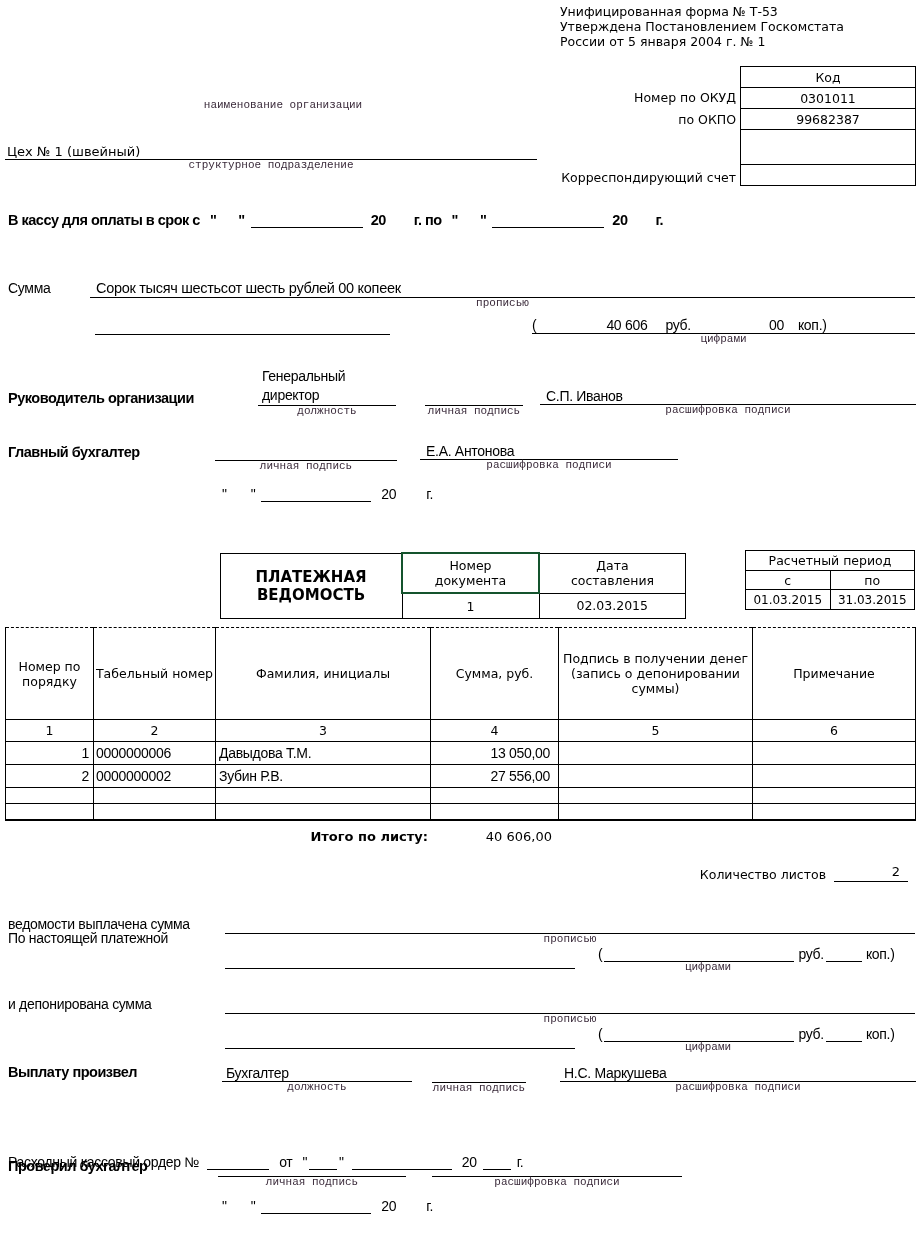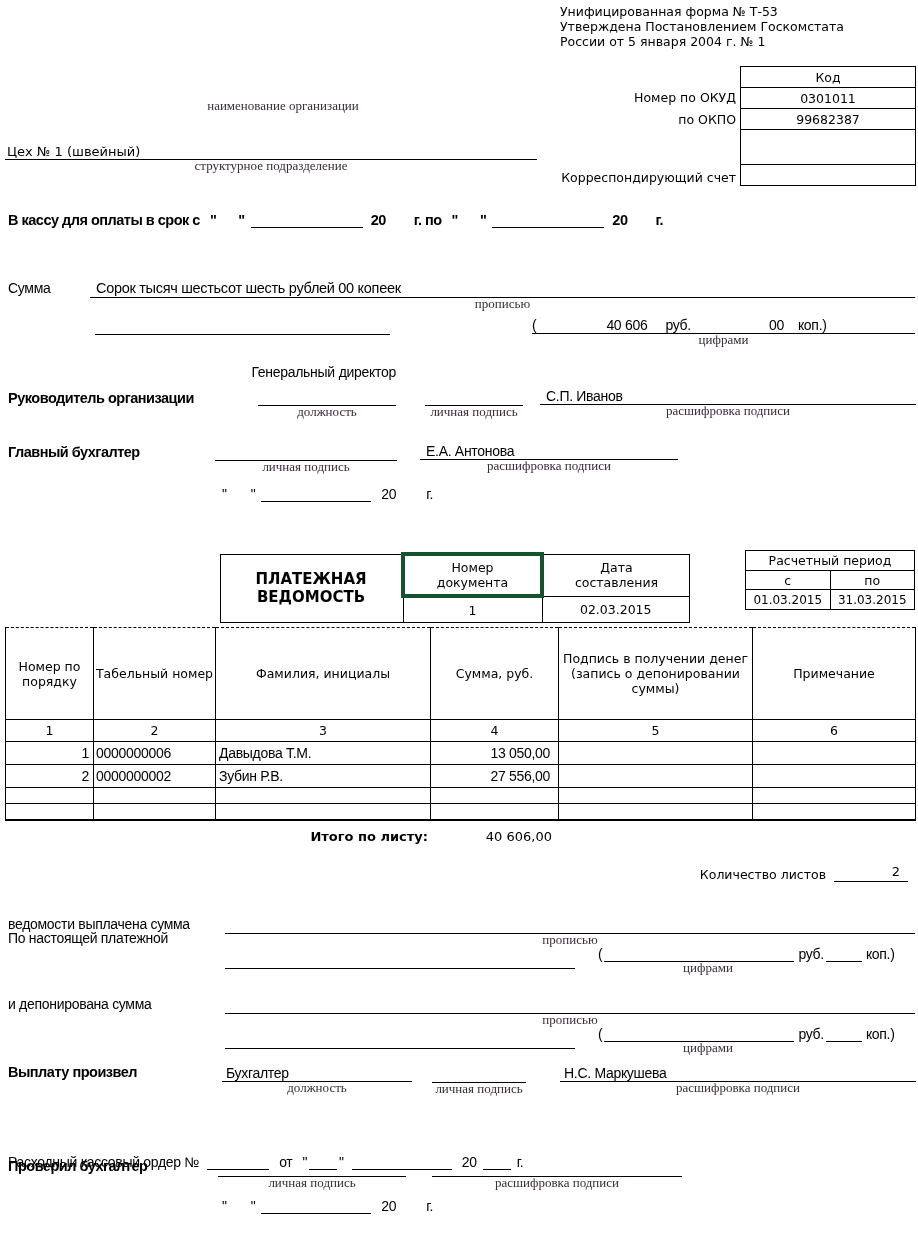--- a/index.html
+++ b/index.html
@@ -2,21 +2,21 @@
 <html><head>
 <meta charset="utf-8">
 <style>
   html,body { margin:0; padding:0; background:#fff; }
   .page { position:relative; width:918px; height:1245px; background:#fff; overflow:hidden; color:#000; }
   .abs { position:absolute; }
   .n  { font-family:"DejaVu Sans","Liberation Sans",sans-serif; font-size:12.5px; }
   .n13{ font-family:"DejaVu Sans","Liberation Sans",sans-serif; font-size:13px; }
   .c  { font-family:"Liberation Sans",sans-serif; font-size:14px; letter-spacing:-0.3px; }
   .cb { font-family:"Liberation Sans",sans-serif; font-size:14.5px; letter-spacing:-0.5px; font-weight:bold; }
-  .cap{ font-family:Liberation Serif, serif; font-size:13px; color:#3a2a3a; text-align:center; line-height:11px; }
+  .cap{ font-family:Liberation Mono, monospace; font-size:11px; color:#3a2a3a; text-align:center; line-height:11px; }
   .ul { border-bottom:1px solid #000; }
   .blank { display:inline-block; border-bottom:1px solid #000; height:13px; }
   .flexline { display:flex; align-items:flex-end; }
   .fillbox { display:flex; align-items:flex-end; border-bottom:1px solid #000; box-sizing:border-box; }
   table { border-collapse:collapse; }
   .bx td { border:1px solid #000; padding:0 2px; }
   .center { text-align:center; }
   .right { text-align:right; }
   .main-table td { border:1px solid #000; vertical-align:middle; padding:0; }
   .main-table tr.hdr td { border-top:1px dashed #000; }
@@ -95,21 +95,21 @@
       <span class="c" style="margin-left:70px;">40 606</span>
       <span class="c" style="margin-left:18px;">руб.</span>
       <span class="c" style="margin-left:78px;">00</span>
       <span class="c" style="margin-left:14px;">коп.)</span>
     </div>
     <div class="cap">цифрами</div>
   </div>
 
   <div class="abs cb" style="left:8px; top:390px;">Руководитель организации</div>
   <div class="abs" style="left:258px; top:363px; width:138px;">
-    <div class="ul" style="height:42px; display:flex; flex-direction:row; justify-content:flex-end;">
+    <div class="ul" style="height:42px; display:flex; flex-direction:column; justify-content:flex-end;">
       <span class="c" style="padding-left:4px; line-height:19px;">Генеральный</span>
       <span class="c" style="padding-left:4px; line-height:19px;">директор</span>
     </div>
     <div class="cap">должность</div>
   </div>
   <div class="abs" style="left:425px; top:385px; width:98px;">
     <div class="ul" style="height:20px;"></div>
     <div class="cap">личная подпись</div>
   </div>
   <div class="abs" style="left:540px; top:385px; width:376px;">
@@ -139,21 +139,21 @@
     <span style="margin-left:30px;">г.</span>
   </div>
 
   <table class="abs" style="left:220px; top:552px;">
     <tbody>
         <tr>
       <td rowspan="2" style="border:1px solid #000; width:178px; vertical-align:middle;">
         <div class="title-txt">ПЛАТЕЖНАЯ</div>
         <div class="title-txt">ВЕДОМОСТЬ</div>
       </td>
-      <td style="border:4px solid #14532d; width:133px; height:36px; vertical-align:middle;">
+      <td style="border:2px solid #14532d; width:133px; height:36px; vertical-align:middle;">
         <div class="n center" style="width:84px; margin:0 auto;">Номер документа</div>
       </td>
       <td style="border:1px solid #000; width:143px; vertical-align:middle;">
         <div class="n center" style="width:94px; margin:0 auto;">Дата составления</div>
       </td>
     </tr>
     <tr>
       <td class="n center" style="border:1px solid #000; height:22px;">1</td>
       <td class="n center" style="border:1px solid #000;">02.03.2015</td>
     </tr>

